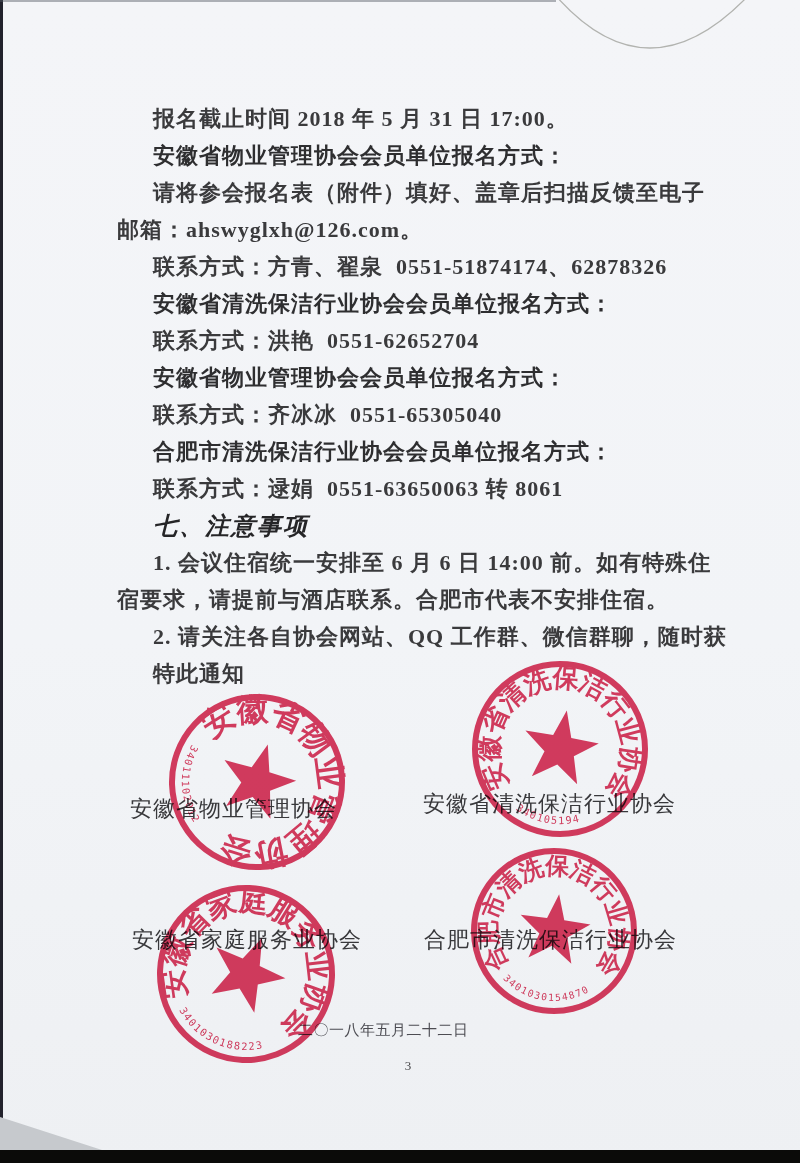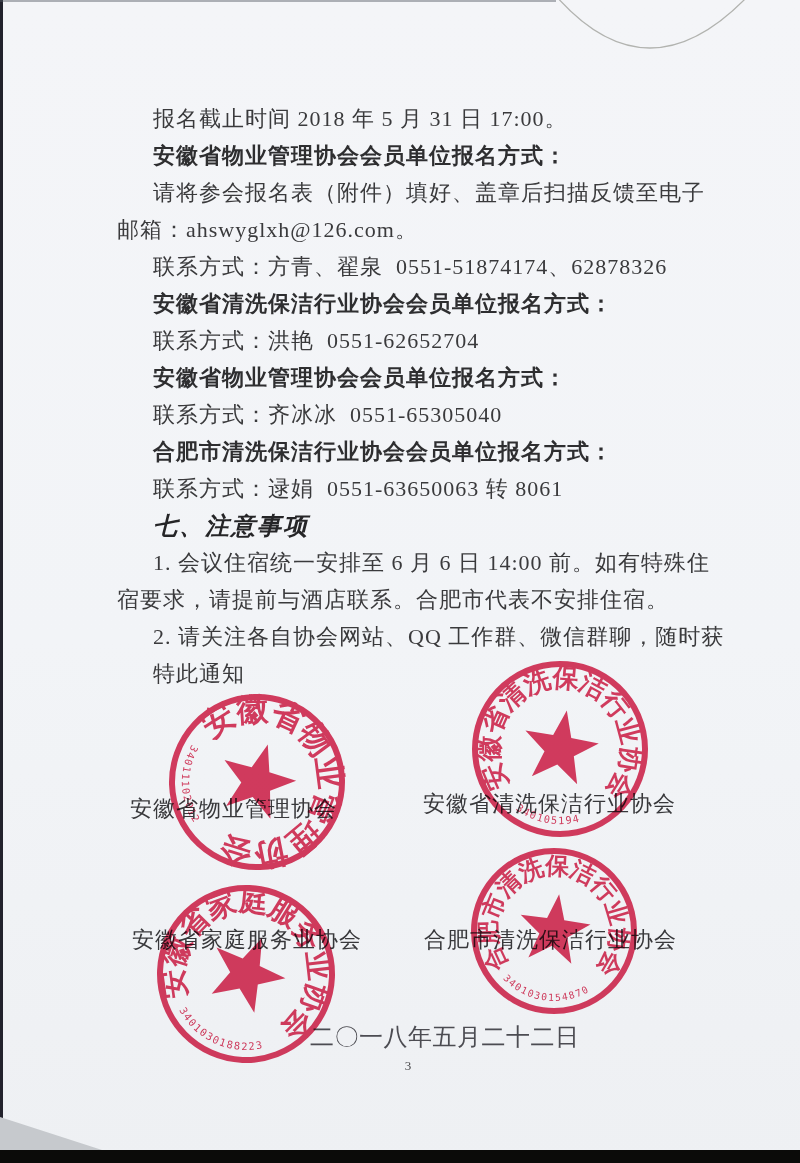--- a/index.html
+++ b/index.html
@@ -3,31 +3,31 @@
 <meta charset="utf-8">
 <style>
   html,body{margin:0;padding:0;background:#ffffff;}
   .page{
     position:relative;width:800px;height:1163px;overflow:hidden;
     background:linear-gradient(180deg,#f4f5f8 0%,#f2f4f7 55%,#eef0f3 100%);
     font-family:"Liberation Serif","DejaVu Serif",serif;color:#333;
   }
   
   .doc-text{position:absolute;left:117px;top:100px;width:576px;}
-  .line{white-space:pre;font-size:22px;line-height:37px;height:37px;letter-spacing:1px;color:#3a3a3c;}
+  .line{white-space:pre;font-size:22px;line-height:37px;height:37px;letter-spacing:1px;color:#3a3a3c;font-weight:bold;}
   .line.indent{text-indent:36px;}
   .line.bold{font-weight:700;color:#2e2e30;}
   .line.heading{font-weight:700;font-size:24px;letter-spacing:2px;color:#252527;
     font-family:"Liberation Sans","DejaVu Sans",sans-serif;font-style:italic;}
   
   .caption{position:absolute;font-size:22px;letter-spacing:1px;white-space:pre;color:#38383b;}
   
   .stamp{position:absolute;mix-blend-mode:multiply;opacity:.9;}
   
-  .date-line{position:absolute;left:310px;top:1021px;font-size:24px;letter-spacing:0.5px;color:#4c4c52;text-align:center;}
+  .date-line{position:absolute;left:298px;top:1021px;font-size:15px;letter-spacing:0.5px;color:#4c4c52;text-align:center;}
   .page-number{position:absolute;left:0;top:1058px;width:816px;text-align:center;font-size:13px;color:#47474a;}
   
   .edge-left{position:absolute;left:0;top:0;width:3px;height:1152px;background:#22222c;}
   .edge-top{position:absolute;left:0;top:0;width:556px;height:2px;background:rgba(85,90,100,.45);}
   .edge-bottom{position:absolute;left:0;top:1150px;width:800px;height:13px;background:#0b0b09;}
   .corner-wedge{position:absolute;left:0;top:1117px;width:0;height:0;
     border-bottom:33px solid #c6c9cd;border-right:102px solid transparent;}
   .artifact-curve{position:absolute;left:540px;top:0;}
 </style>
 </head>

